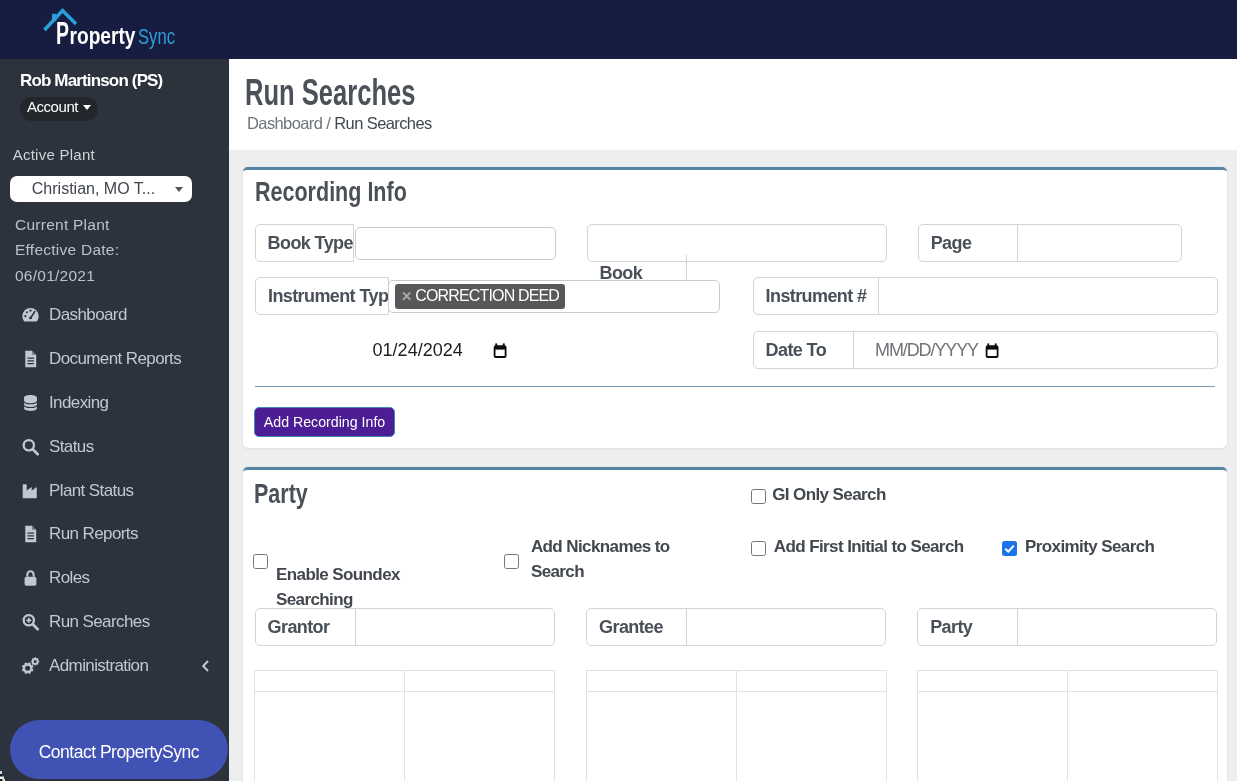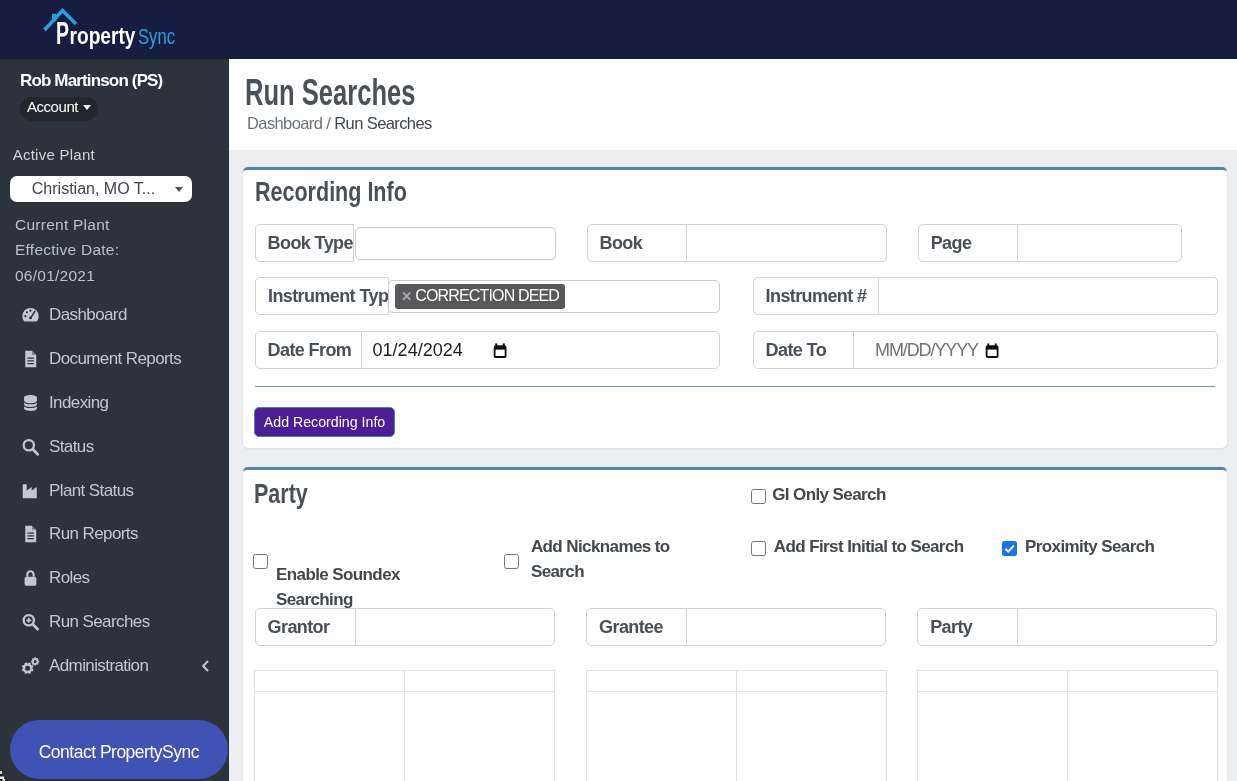--- a/index.html
+++ b/index.html
@@ -193,37 +193,34 @@
   </div>
   <div class="h1">Run Searches</div>
   <div class="crumb">Dashboard / <b>Run Searches</b></div>
 
   <div class="card card1"></div>
   <div class="h3" style="left:255px; top:177px;">Recording Info</div>
 
   <div class="lblbox" style="left:254.6px; top:224px; width:99px;">Book Type</div>
   <div class="ms" style="left:354.7px; top:226.5px; width:201px;"></div>
   <div class="ig" style="left:586.5px; top:224px; width:300px;">
-      <div class="igt" style="width:99px;">Book</div>
+      <div class="igt" style="width:99px;margin-top:30px;">Book</div>
     </div>
   <div class="ig" style="left:917.7px; top:224px; width:264px;">
       <div class="igt" style="width:99.3px;">Page</div>
     </div>
 
   <div class="lblbox" style="left:255px; top:277px; width:134px;">Instrument Type</div>
   <div class="ms" style="left:388px; top:279.5px; width:332px;">
     <div class="tag"><span class="x">✕</span>CORRECTION DEED</div>
   </div>
   <div class="ig" style="left:752.6px; top:277px; width:465.7px;">
       <div class="igt" style="width:125px;">Instrument #</div>
     </div>
 
-  <div class="ig" style="left:254.6px; top:331px; width:465.7px;">
-      <div class="igt" style="width:106px;">Date From</div>
-    </div>
   <div class="dval" style="left:372.6px; top:332px;">01/24/2024</div>
   <svg class="abs" style="left:493px; top:342.6px;" width="14" height="16" viewBox="0 0 14 16">
     <rect x="1.6" y="3.2" width="11" height="10.8" rx="1.1" fill="none" stroke="#0d0d0d" stroke-width="1.8"></rect>
     <rect x="1.6" y="3.2" width="11" height="3.4" fill="#0d0d0d"></rect>
     <rect x="2.3" y="0.4" width="1.9" height="3.4" fill="#0d0d0d"></rect>
     <rect x="9.8" y="0.4" width="1.9" height="3.4" fill="#0d0d0d"></rect>
   </svg>
   <div class="ig" style="left:752.6px; top:331px; width:465.7px;">
       <div class="igt" style="width:100.7px;">Date To</div>
     </div>

